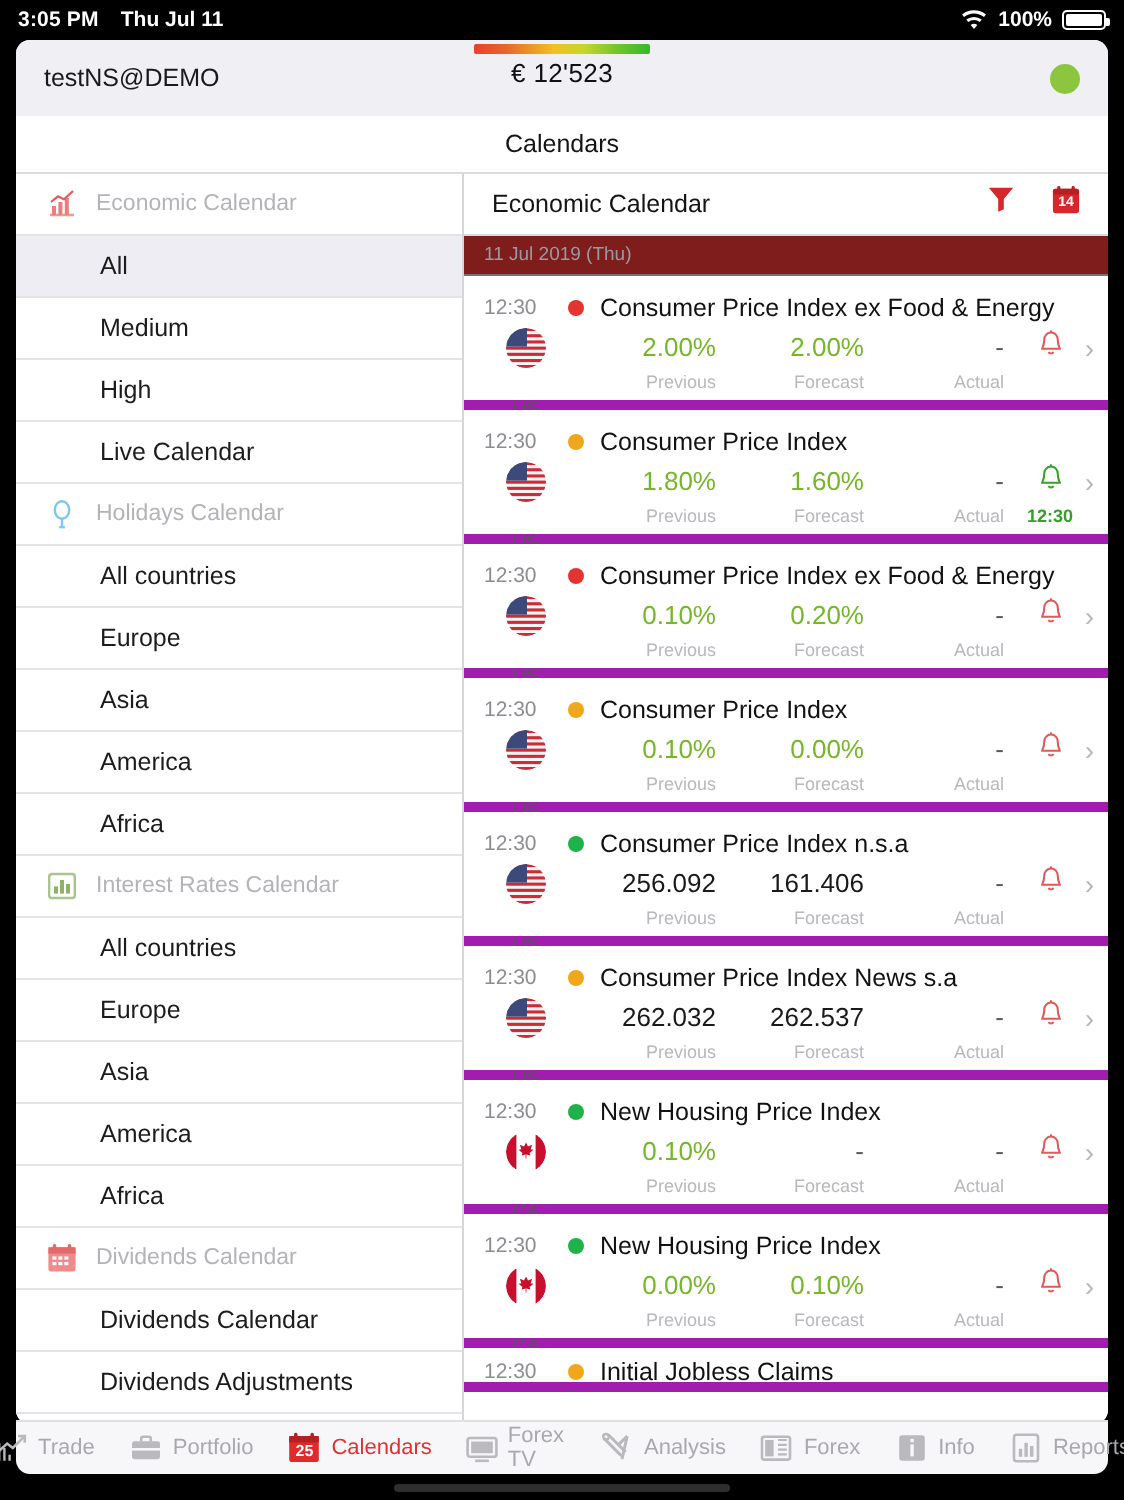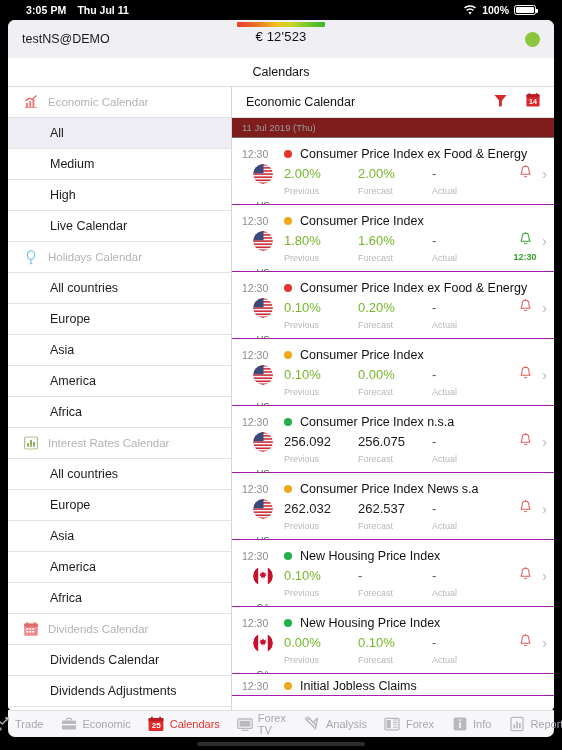--- a/index.html
+++ b/index.html
@@ -9,21 +9,21 @@
     background: #000;
     overflow: hidden;
   }
   #app { position: relative; width: 562px; height: 750px; background: #000; }
 
   
   .statusbar {
     height: 20px; width: 100%;
     display: flex; align-items: center;
     color: #fff; font-size: 10.5px; font-weight: bold;
-    padding: 0 26px;
+    padding: 0 9px;
     background: #000;
   }
   .sb-time { letter-spacing: .1px; }
   .sb-date { margin-left: 11px; }
   .sb-right { margin-left: auto; display: flex; align-items: center; gap: 5px; }
   .sb-batt-pct { font-size: 10.5px; }
   .batt {
     width: 22px; height: 10px; border: 1px solid #fff; border-radius: 2.5px;
     position: relative; display: inline-block;
   }
@@ -111,35 +111,35 @@
   .datehead {
     height: 20px; flex: 0 0 20px;
     background: #7f1d1d; display: flex; align-items: center;
     padding-left: 10px; font-size: 9.5px; color: #9a9aa0;
     border-bottom: 1px solid #737373;
   }
 
   .list { flex: 1; overflow: hidden; }
 
   .event {
-    height: 67px; border-bottom: 1px solid #a21caf;
+    height: 67px; border-bottom: 5px solid #a21caf;
     padding: 7px 6px 0 10px; position: relative;
     background: #fff;
   }
   .ev-top { display: flex; align-items: center; gap: 8px; height: 17px; }
   .ev-time { font-size: 10.5px; color: #8c8c92; width: 34px; }
   .imp-dot { width: 8px; height: 8px; border-radius: 50%; flex: 0 0 8px; }
   .ev-name { font-size: 12.5px; color: #121212; white-space: nowrap; }
 
   .ev-bot { display: flex; align-items: flex-start; margin-top: 2px; }
   .flagcol { width: 42px; flex: 0 0 42px; display: flex; flex-direction: column; align-items: center; }
   .flag { width: 20px; height: 20px; border-radius: 50%; overflow: hidden; position: relative; }
   .cc { font-size: 9.5px; color: #55555a; margin-top: 15px; }
 
-  .valcol { width: 74px; flex: 0 0 74px; text-align: left; }
+  .valcol { width: 74px; flex: 0 0 74px; text-align: right; }
   .valcol.narrow { width: 70px; flex: 0 0 70px; }
   .val { font-size: 13px; line-height: 20px; }
   .val.green { color: #76b72a; }
   .val.dark { color: #1a1a1a; }
   .val.dash { color: #59595e; }
   .vlab { font-size: 9px; color: #b8b8bd; margin-top: 2px; display: block; }
 
   .bellcol { flex: 1; display: flex; flex-direction: column; align-items: center; }
   .belltime { font-size: 9px; color: #35a02a; font-weight: bold; margin-top: 1px; }
   .chev {
@@ -526,21 +526,21 @@
                           <rect y="12.4" width="20" height="1.55"></rect>
                           <rect y="15.5" width="20" height="1.55"></rect>
                           <rect y="18.5" width="20" height="1.5"></rect>
                         </g>
                         <rect width="10.5" height="9.3" fill="#3b4a7a"></rect>
                       </g>
                     </svg></span>
                   <span class="cc">US</span>
                 </span>
                 <span class="valcol"><span class="val dark">256.092</span><span class="vlab">Previous</span></span>
-                <span class="valcol"><span class="val dark">256.075</span><span class="vlab">Forecast</span></span>
+                <span class="valcol"><span class="val dark">161.406</span><span class="vlab">Forecast</span></span>
                 <span class="valcol narrow"><span class="val dash">-</span><span class="vlab">Actual</span></span>
                 <span class="bellcol">
                   <span><svg width="15" height="16" viewBox="0 0 16 17">
                       <path d="M8 2.4c-2.1 0-3.6 1.7-3.6 3.8 0 3.3-1.1 4-1.1 4.8h9.4c0-.8-1.1-1.5-1.1-4.8 0-2.1-1.5-3.8-3.6-3.8z" fill="none" stroke="#e05a5a" stroke-width="1.1"></path>
                       <path d="M6.7 12.7a1.4 1.4 0 0 0 2.6 0" fill="none" stroke="#e05a5a" stroke-width="1.1"></path>
                       <path d="M8 1.2v1.2" stroke="#e05a5a" stroke-width="1.1"></path>
                     </svg></span>
                 </span>
               </div>
               <span class="chev">›</span>
@@ -685,21 +685,21 @@
         <span class="tlabel">Trade</span>
       </div>
       <div class="tab">
         <span class="tab-ico">
           <svg width="16" height="16" viewBox="0 0 16 16">
             <rect x="1" y="4.6" width="14" height="9" rx="1.2" fill="#b9b9be"></rect>
             <path d="M5.6 4.6V3.4a1 1 0 0 1 1-1h2.8a1 1 0 0 1 1 1v1.2" fill="none" stroke="#b9b9be" stroke-width="1.3"></path>
             <rect x="1" y="8" width="14" height="1.3" fill="#f7f7f9"></rect>
           </svg>
         </span>
-        <span class="tlabel">Economic</span>
+        <span class="tlabel">Portfolio</span>
       </div>
       <div class="tab active">
         <span class="tab-ico" style="position: relative;">
           <svg width="16" height="16" viewBox="0 0 16 16">
             <rect x="0.6" y="2" width="14.8" height="13" rx="1.4" fill="#e02b2b"></rect>
             <rect x="0.6" y="2" width="14.8" height="3.2" fill="#b81f23"></rect>
             <rect x="3" y="0.4" width="1.8" height="2.8" rx=".8" fill="#b81f23"></rect>
             <rect x="11.2" y="0.4" width="1.8" height="2.8" rx=".8" fill="#b81f23"></rect>
           </svg>
           <span style="position:absolute;left:0;right:0;top:6px;text-align:center;font-size:8px;line-height:8px;color:#fff;font-weight:bold;">25</span>

